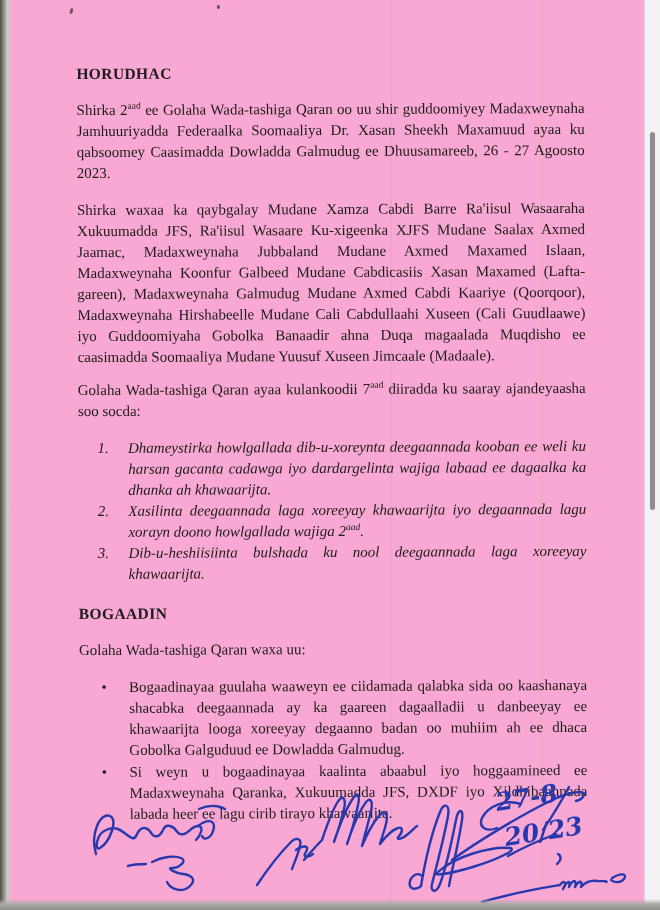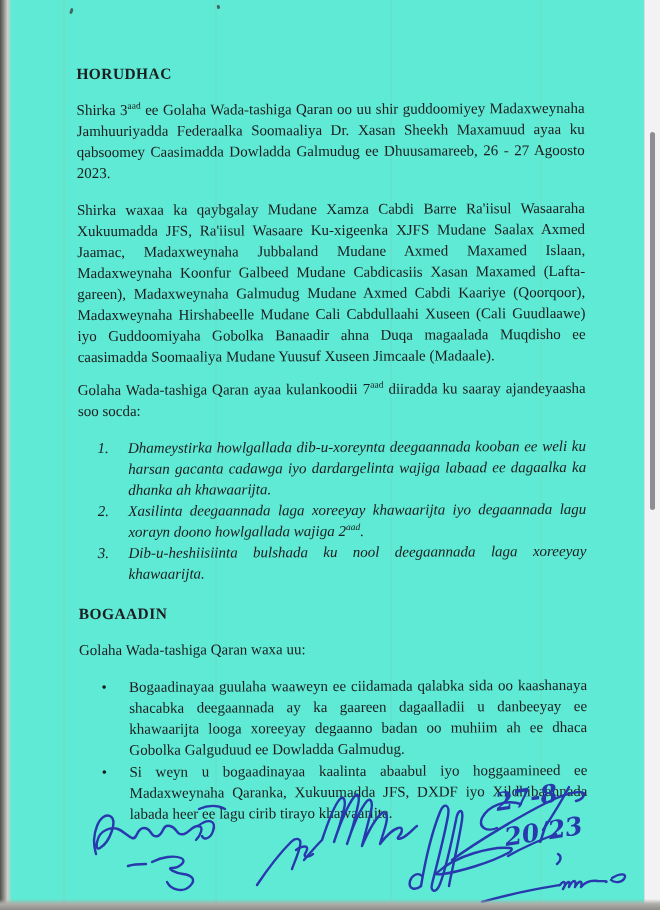--- a/index.html
+++ b/index.html
@@ -1,21 +1,21 @@
 <!DOCTYPE html>
 <html><head>
 <meta charset="utf-8">
 <style>
   html,body{margin:0;padding:0;}
   body{
     width:660px;height:910px;overflow:hidden;
     background:#e9e9eb;
     font-family:"Liberation Serif", serif;
   }
-  .stage{position:relative;width:660px;height:910px;background:#5eead4;}
+  .stage{position:relative;width:660px;height:910px;background:#f9a8d4;}
 
   
   .streak{position:absolute;top:0;bottom:0;width:2px;background:rgba(193,172,116,0.16);}
   .streak.s1{left:63px;}
   .streak.s2{left:215px;background:rgba(160,160,160,0.10);}
   .streak.s3{left:390px;background:rgba(160,160,160,0.10);}
   .streak.s4{left:540px;background:rgba(193,172,116,0.10);}
 
   
   .edge-left{position:absolute;left:0;top:0;bottom:0;width:12px;z-index:6;
@@ -70,21 +70,21 @@
   <div class="streak s3"></div>
   <div class="streak s4"></div>
 
   <div class="speck a"></div>
   <div class="speck b"></div>
 
   <div class="content">
 
     <h1 class="doc-heading">HORUDHAC</h1>
 
-    <p class="body-par"><span>Shirka 3</span><sup>aad</sup><span> ee Golaha Wada-tashiga Qaran oo uu shir guddoomiyey Madaxweynaha Jamhuuriyadda Federaalka Soomaaliya Dr. Xasan Sheekh Maxamuud ayaa ku qabsoomey Caasimadda Dowladda Galmudug ee Dhuusamareeb, 26 - 27 Agoosto 2023.</span></p>
+    <p class="body-par"><span>Shirka 2</span><sup>aad</sup><span> ee Golaha Wada-tashiga Qaran oo uu shir guddoomiyey Madaxweynaha Jamhuuriyadda Federaalka Soomaaliya Dr. Xasan Sheekh Maxamuud ayaa ku qabsoomey Caasimadda Dowladda Galmudug ee Dhuusamareeb, 26 - 27 Agoosto 2023.</span></p>
 
     <p class="body-par tight">Shirka waxaa ka qaybgalay Mudane Xamza Cabdi Barre Ra'iisul Wasaaraha Xukuumadda JFS, Ra'iisul Wasaare Ku-xigeenka XJFS Mudane Saalax Axmed Jaamac, Madaxweynaha Jubbaland Mudane Axmed Maxamed Islaan, Madaxweynaha Koonfur Galbeed Mudane Cabdicasiis Xasan Maxamed (Lafta-gareen), Madaxweynaha Galmudug Mudane Axmed Cabdi Kaariye (Qoorqoor), Madaxweynaha Hirshabeelle Mudane Cali Cabdullaahi Xuseen (Cali Guudlaawe) iyo Guddoomiyaha Gobolka Banaadir ahna Duqa magaalada Muqdisho ee caasimadda Soomaaliya Mudane Yuusuf Xuseen Jimcaale (Madaale).</p>
 
     <p class="lead-par"><span>Golaha Wada-tashiga Qaran ayaa kulankoodii 7</span><sup>aad</sup><span> diiradda ku saaray ajandeyaasha soo socda:</span></p>
 
     <div class="num-list">
       <div class="num-row">
         <span class="marker">1.</span>
         <span class="itxt">Dhameystirka howlgallada dib-u-xoreynta deegaannada kooban ee weli ku harsan gacanta cadawga iyo dardargelinta wajiga labaad ee dagaalka ka dhanka ah khawaarijta.</span>
       </div>

